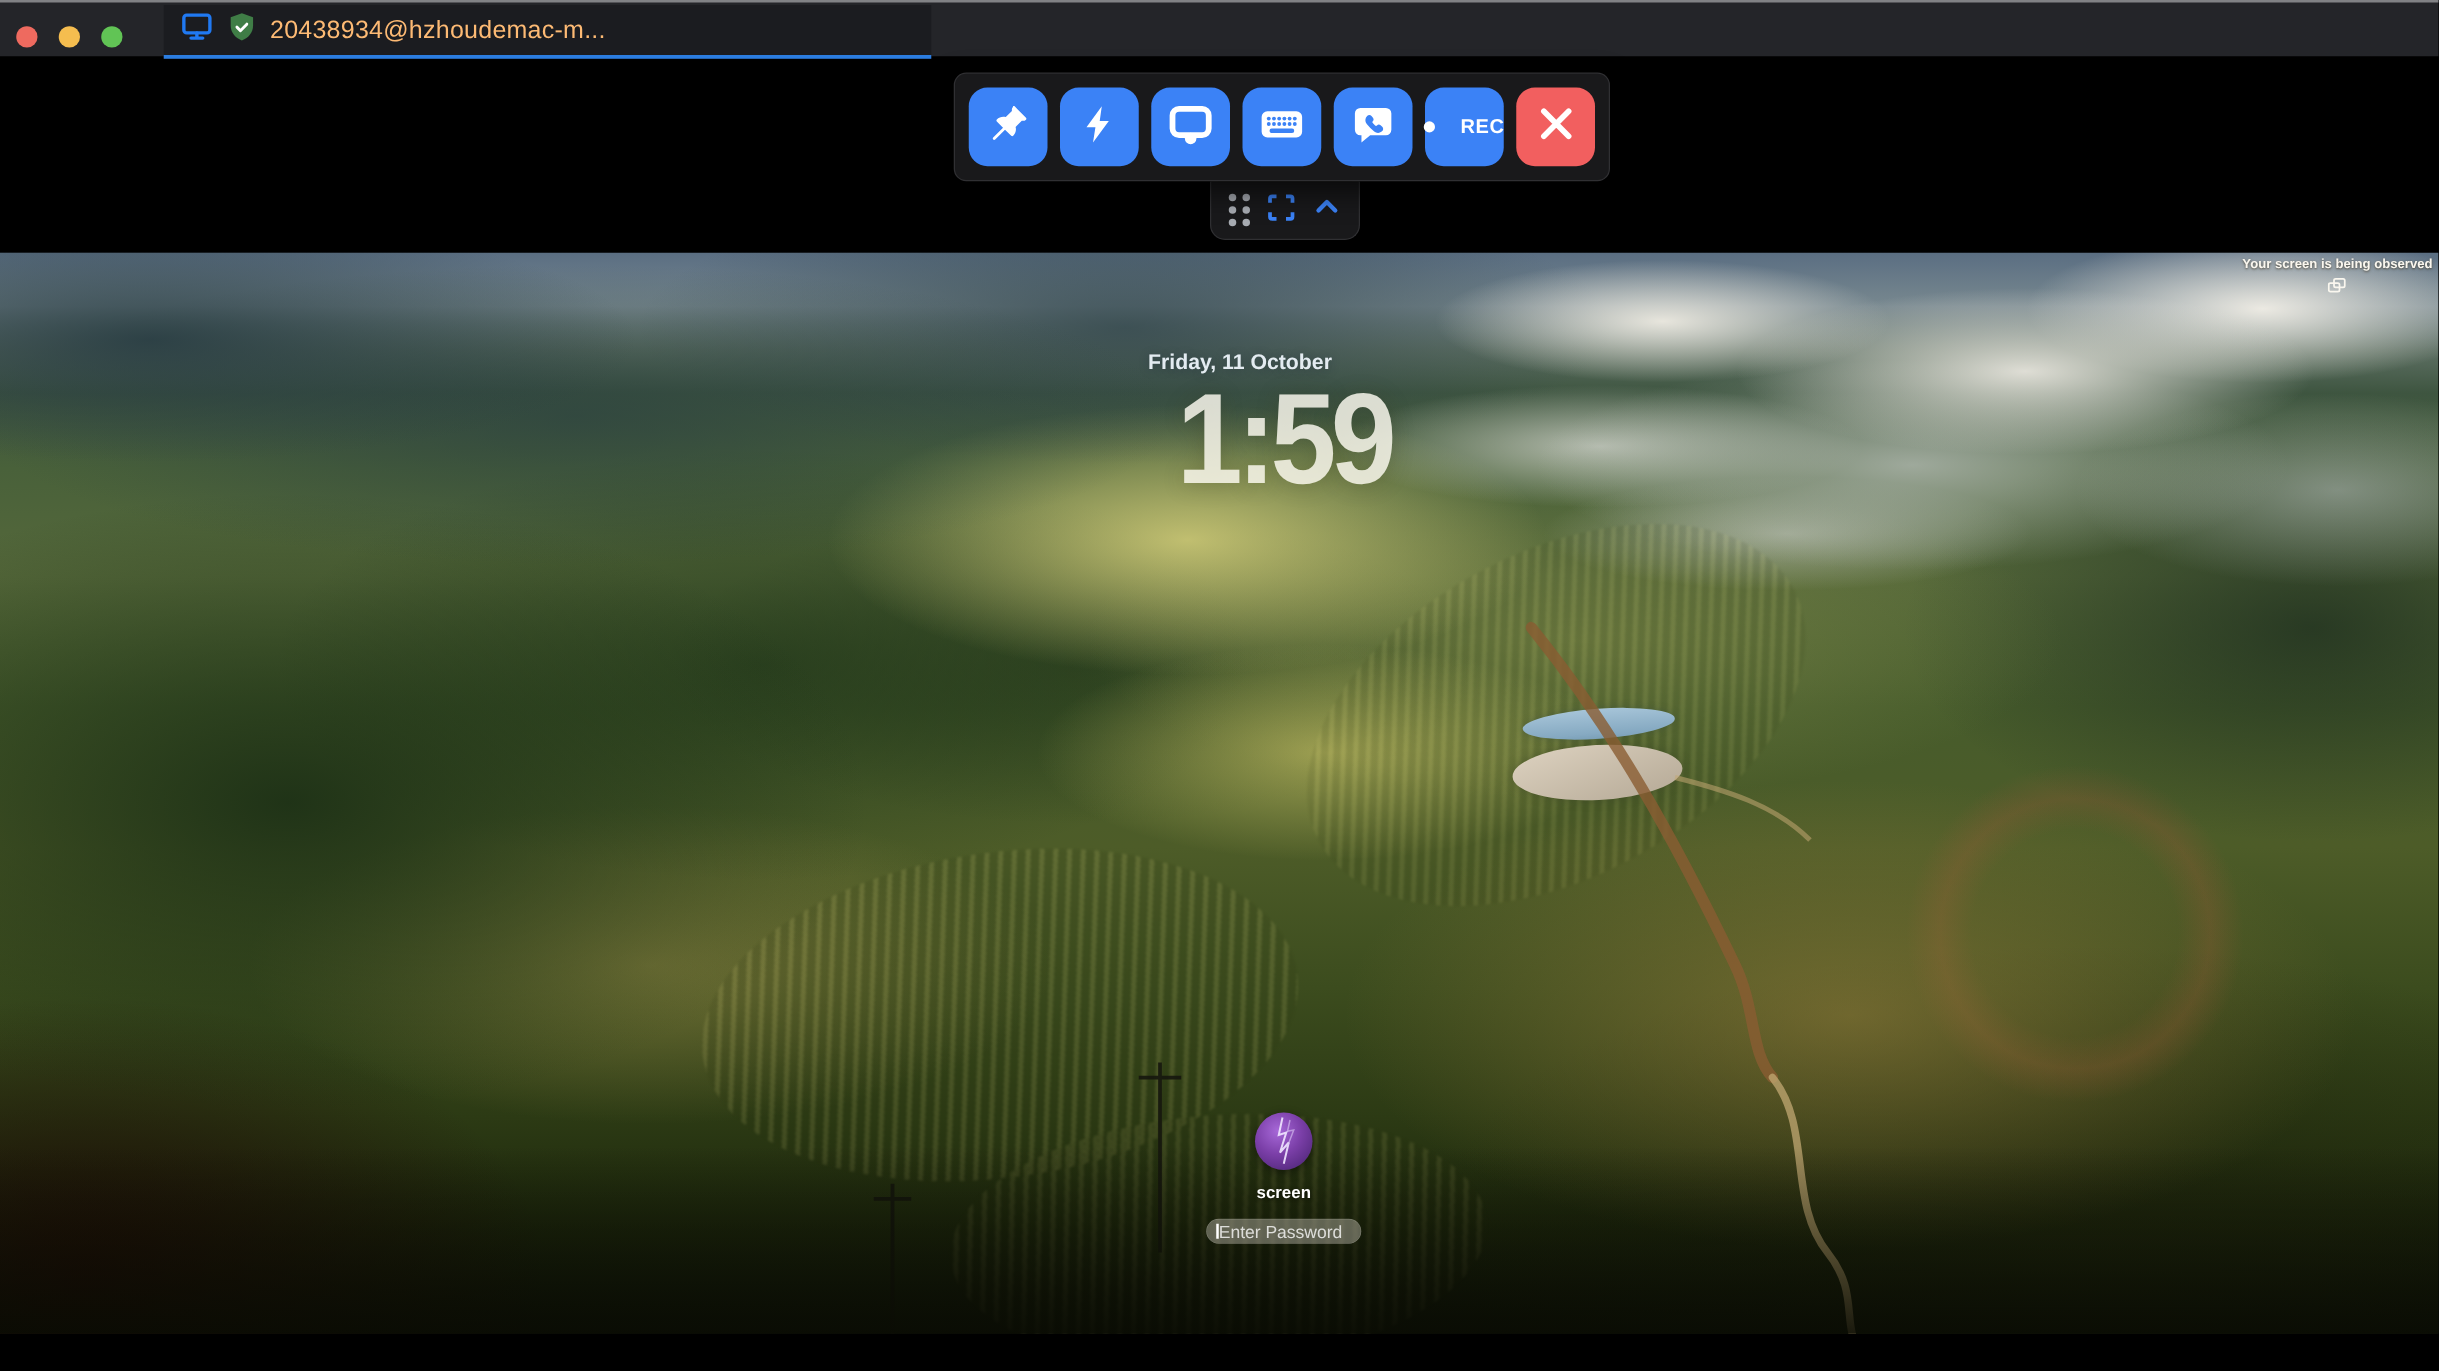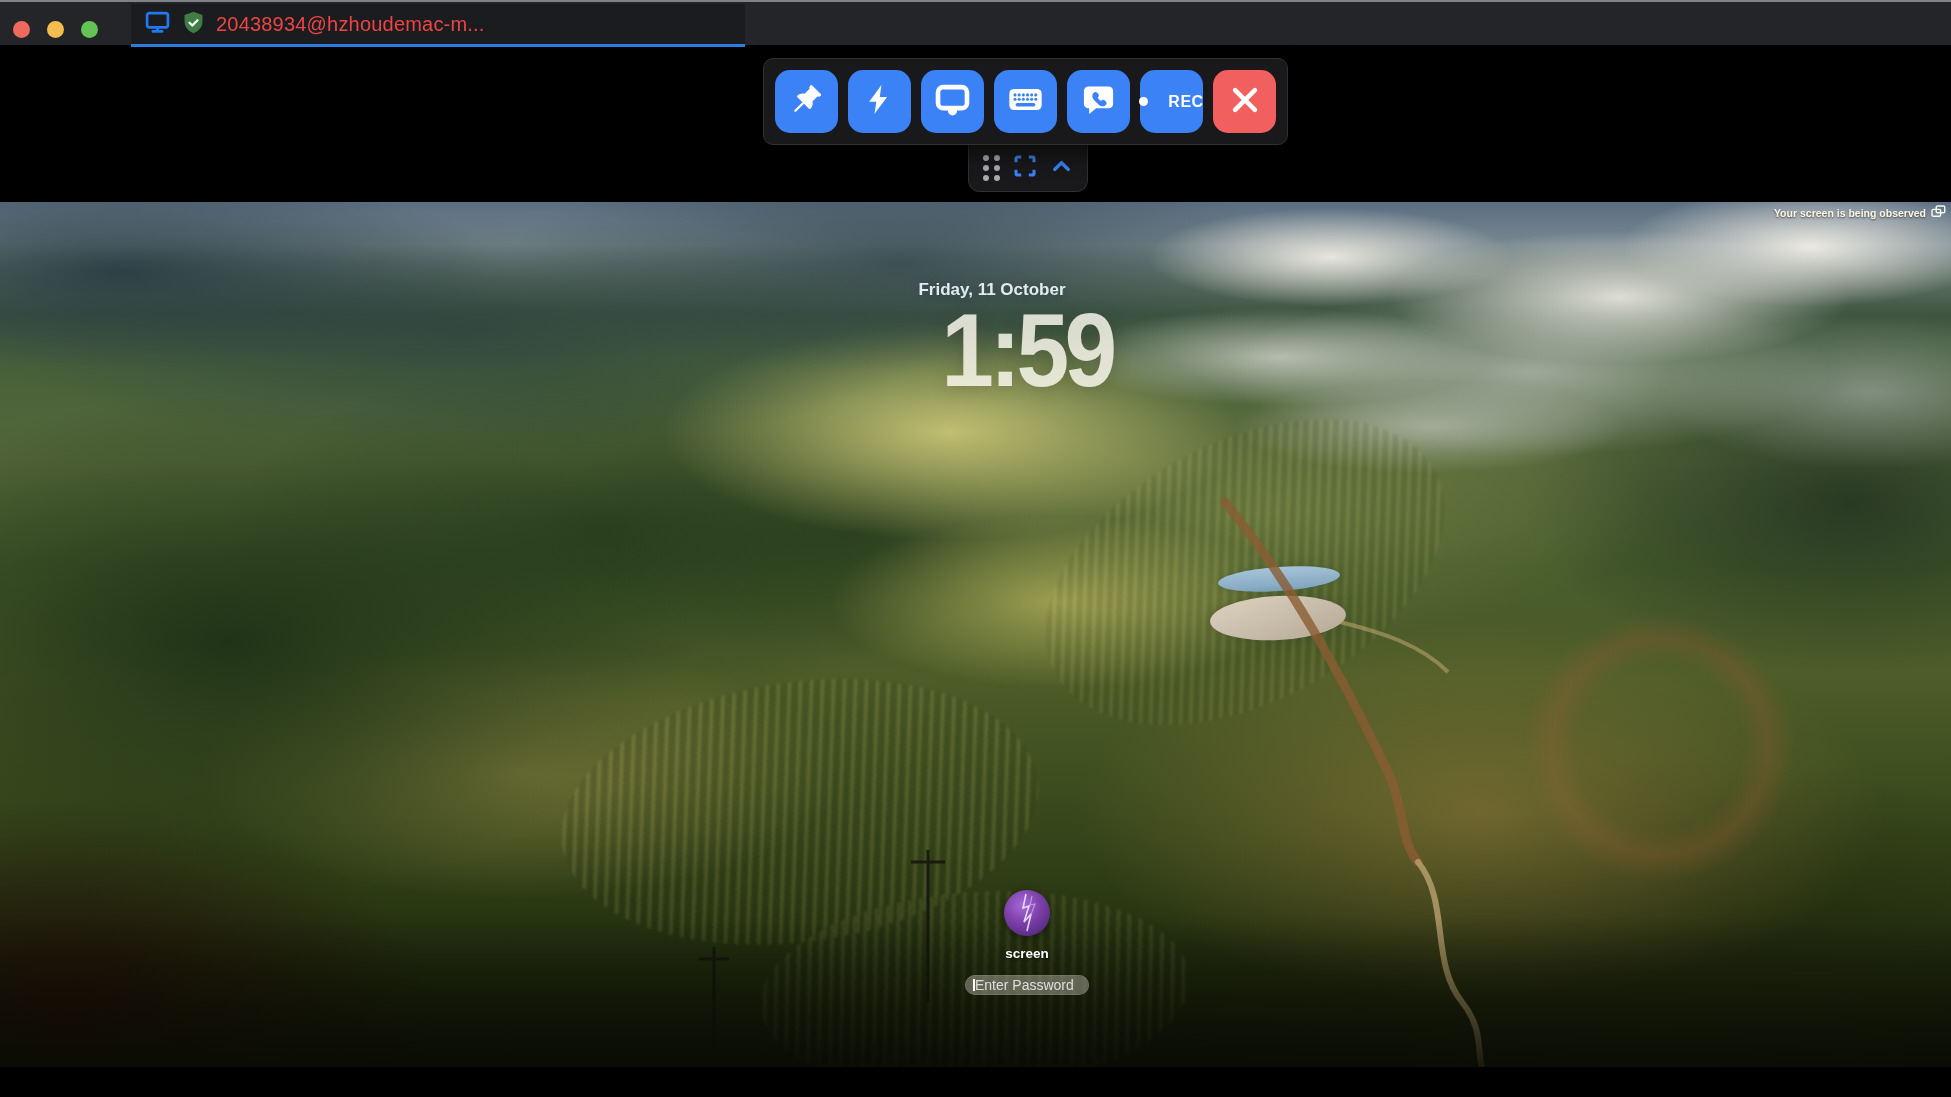--- a/index.html
+++ b/index.html
@@ -9,21 +9,21 @@
   .window { position:relative; width:1951px; height:1097px; background:#000; overflow:hidden; }
 
   
   .titlebar { position:absolute; top:0; left:0; width:100%; height:45px;
               background:#242529; border-top:2px solid #818285; }
   .traffic { position:absolute; left:13px; top:19px; display:flex; gap:17px; }
   .light { width:17px; height:17px; border-radius:50%; }
   .tab { position:absolute; left:131px; top:2px; width:614px; height:43px;
          background:#1b1c20; border-bottom:3px solid #2b7de1;
          display:flex; align-items:center; padding-left:13px; gap:10px; cursor:default; }
-  .tab-title { color:#ef4444; font-size:20px; letter-spacing:.2px; white-space:nowrap; }
+  .tab-title { color:#fdba74; font-size:20px; letter-spacing:.2px; white-space:nowrap; }
 
   
   .toolbar { position:absolute; left:763px; top:58px; height:87px;
              background:#19191b; border:1px solid #303033; border-radius:10px;
              display:flex; align-items:center; padding:0 11px; gap:10px;
              box-shadow:0 8px 22px rgba(0,0,0,.65); z-index:5; }
   .tb-btn { width:63px; height:63px; border-radius:15px; background:#3b82f6;
             display:flex; align-items:center; justify-content:center; cursor:pointer; }
   .tb-btn.danger { background:#f25f5f; }
   .rec-wrap { display:flex; align-items:center; gap:20px; }
@@ -87,21 +87,21 @@
   .pond { position:absolute; border-radius:50%; }
   .pond.blue   { left:1218px; top:365px; width:122px; height:24px; transform:rotate(-4deg);
                  background:linear-gradient(180deg,#a6c4d8,#7fa4bd); box-shadow:0 0 6px rgba(60,80,60,.5); }
   .pond.silver { left:1210px; top:394px; width:136px; height:44px; transform:rotate(-3deg);
                  background:linear-gradient(160deg,#ddd2c0,#b5a996); box-shadow:0 0 8px rgba(60,70,40,.5); }
   .terrain-svg { position:absolute; inset:0; }
 
   
   .observed { position:absolute; top:3px; right:5px; display:flex; align-items:center; gap:5px;
               color:#faf7ef; font-size:10.5px; font-weight:bold;
-              text-shadow:0 1px 2px rgba(70,62,45,.9); z-index:6; }
+              text-shadow:0 1px 2px rgba(70,62,45,.9); z-index:6;flex-direction:column; }
 
   
   .lock-date { position:absolute; top:78px; left:992px; transform:translateX(-50%);
                font-size:17px; font-weight:700; color:rgba(236,243,250,.95); white-space:nowrap;
                text-shadow:0 1px 8px rgba(25,35,55,.35); z-index:6; }
   .lock-time { position:absolute; top:97px; left:1027px; transform:translateX(-50%) scaleX(.92);
                font-size:103px; line-height:1; font-weight:700; letter-spacing:-5px;
                color:rgba(255,253,243,.82); text-shadow:0 2px 18px rgba(55,55,25,.25); z-index:6; }
 
   

